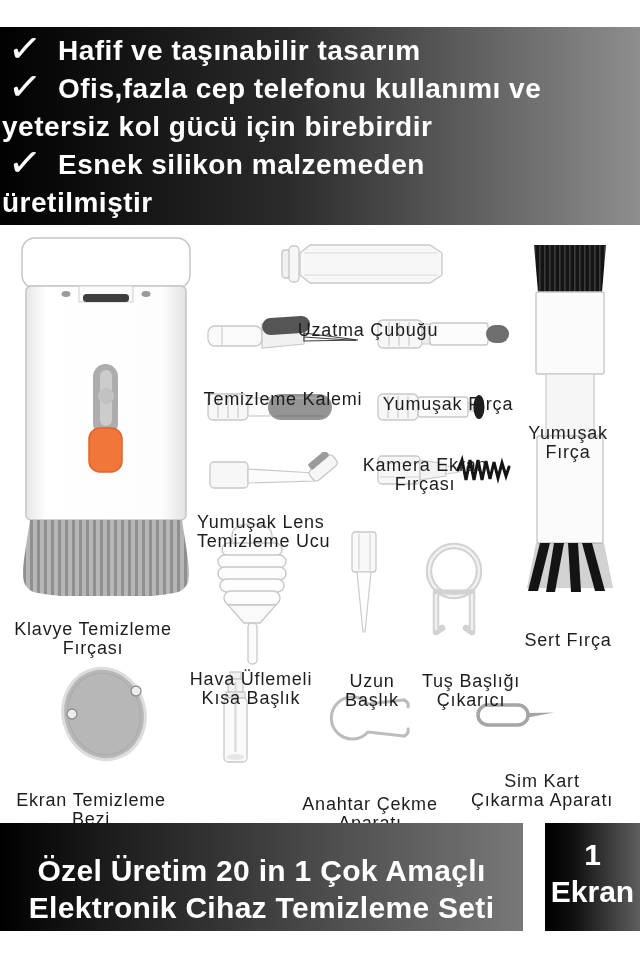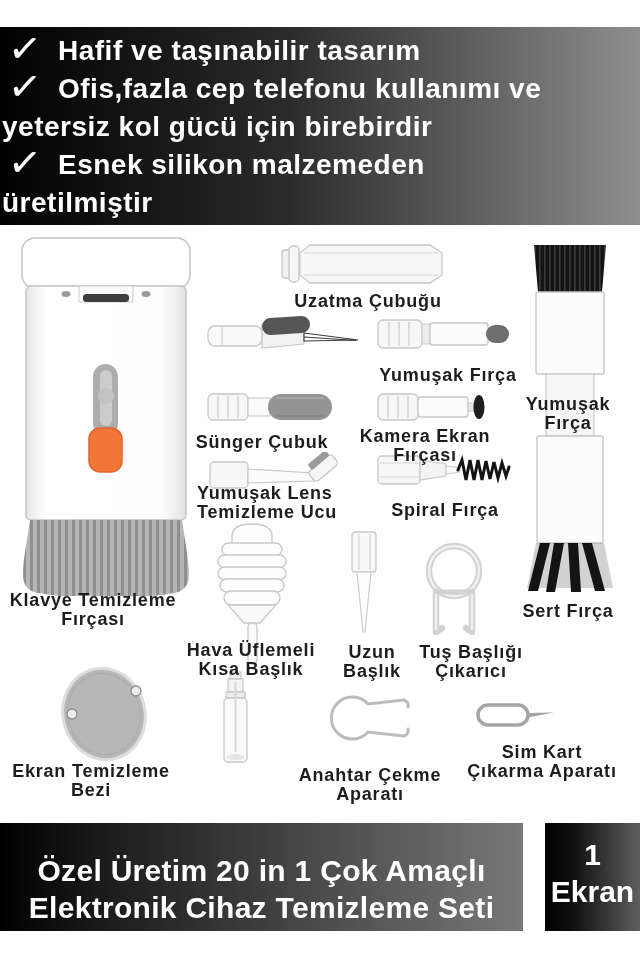--- a/index.html
+++ b/index.html
@@ -29,22 +29,22 @@
   }
   .footer-left .t-line{font-size:30px;font-weight:bold;line-height:37px;letter-spacing:.3px;white-space:nowrap;}
   .footer-right{
     position:absolute;left:545px;top:823px;width:95px;height:108px;
     background:linear-gradient(90deg,#000 0%,#101010 30%,#5f5f5f 100%);
     color:#fff;text-align:center;padding-top:13px;box-sizing:border-box;
   }
   .footer-right .t-line{font-size:30px;font-weight:bold;line-height:37px;}
   
   .part-label{
-    position:absolute;color:#1d1d1d;font-weight:bold;font-size:18px;line-height:19px;
-    letter-spacing:.8px;text-align:center;white-space:pre-line;
+    position:absolute;color:#1d1d1d;font-weight:normal;font-size:18px;line-height:19px;
+    letter-spacing:.8px;text-align:center;white-space:pre-line;margin-top:29px;
   }
   .part-label.align-left{text-align:left;}
   .part{position:absolute;}
 </style>
 </head>
 <body>
 
 <div id="stage">
 
   <svg width="0" height="0" style="position:absolute" aria-hidden="true">
@@ -232,29 +232,28 @@
   </svg>
 
   <svg class="part" style="left:476px;top:700px" width="80" height="30" viewBox="0 0 80 30">
     <rect x="2" y="5" width="50" height="20" rx="10" fill="none" stroke="#a5a5a5" stroke-width="3.5"></rect>
     <polygon points="52,13 78,12.5 52,17.5" fill="#a5a5a5"></polygon>
   </svg>
 
   <div class="part-label" style="left:3px;top:591px;width:180px">Klavye Temizleme
 Fırçası</div>
   <div class="part-label" style="left:268px;top:292px;width:200px">Uzatma Çubuğu</div>
+  <div class="part-label" style="left:183px;top:361px;width:200px">Temizleme Kalemi</div>
   <div class="part-label" style="left:348px;top:366px;width:200px">Yumuşak Fırça</div>
-  <div class="part-label" style="left:162px;top:433px;width:200px">Sünger Çubuk</div>
   <div class="part-label" style="left:325px;top:427px;width:200px">Kamera Ekran
 Fırçası</div>
   <div class="part-label" style="left:493px;top:395px;width:150px">Yumuşak
 Fırça</div>
   <div class="part-label align-left" style="left:197px;top:484px;width:180px">Yumuşak Lens
 Temizleme Ucu</div>
-  <div class="part-label" style="left:345px;top:501px;width:200px">Spiral Fırça</div>
   <div class="part-label" style="left:468px;top:602px;width:200px">Sert Fırça</div>
   <div class="part-label" style="left:151px;top:641px;width:200px">Hava Üflemeli
 Kısa Başlık</div>
   <div class="part-label" style="left:297px;top:643px;width:150px">Uzun
 Başlık</div>
   <div class="part-label" style="left:391px;top:643px;width:160px">Tuş Başlığı
 Çıkarıcı</div>
   <div class="part-label" style="left:-9px;top:762px;width:200px">Ekran Temizleme
 Bezi</div>
   <div class="part-label" style="left:270px;top:766px;width:200px">Anahtar Çekme

